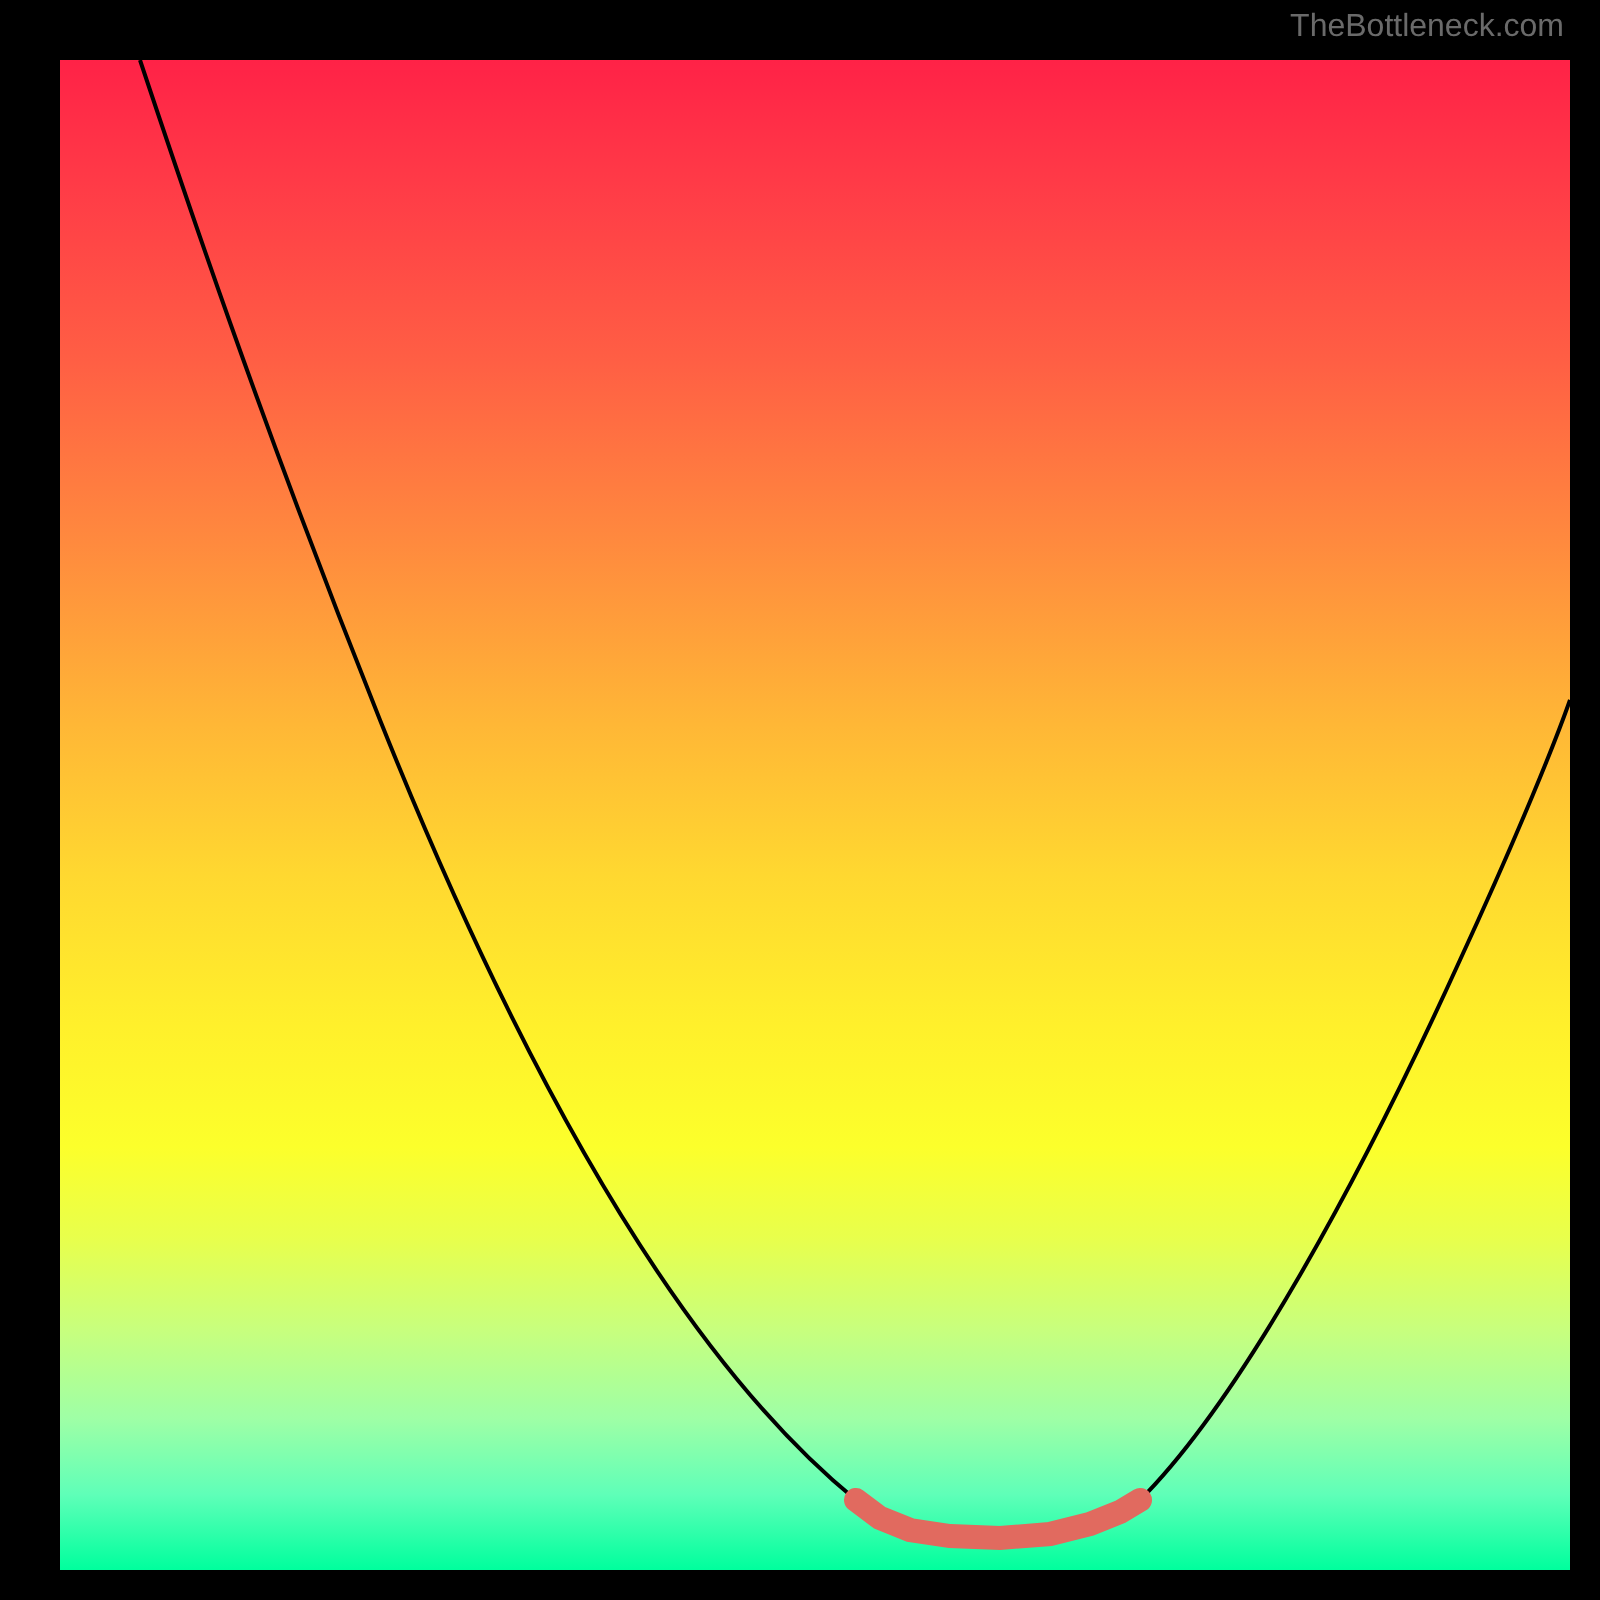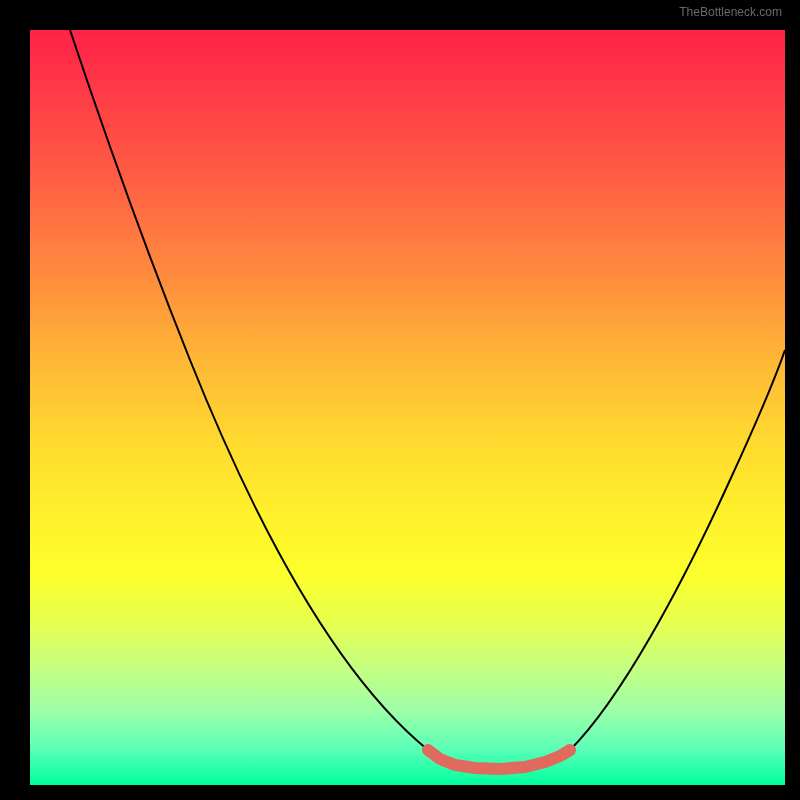--- a/index.html
+++ b/index.html
@@ -9,21 +9,21 @@
     width: 800px;
     height: 800px;
     position: relative;
     font-family: Arial, sans-serif;
   }
   .attribution {
     position: absolute;
     top: 5px;
     right: 18px;
     color: #6a6a6a;
-    font-size: 12px;
+    font-size: 16px;
     font-weight: 500;
     z-index: 10;
   }
   .plot-area {
     position: absolute;
     left: 30px;
     top: 30px;
     width: 755px;
     height: 755px;
   }

